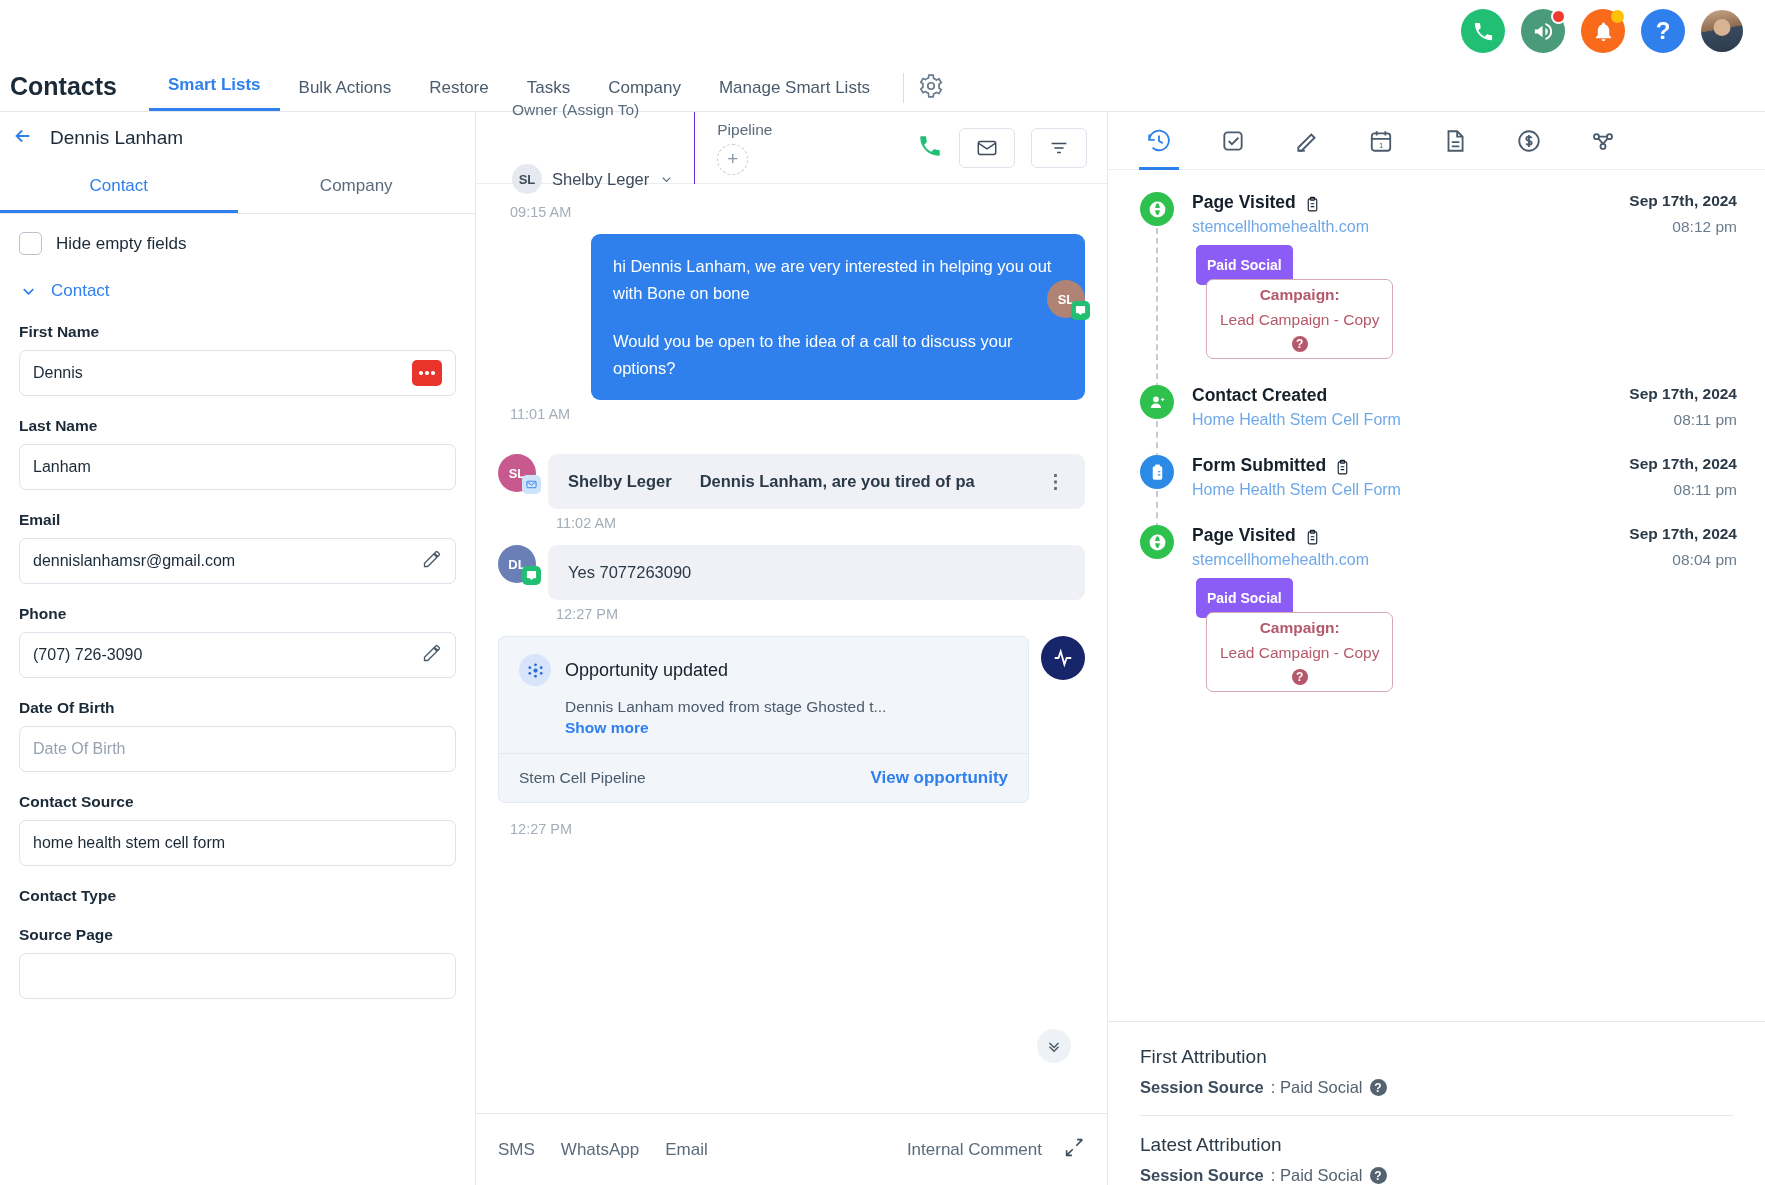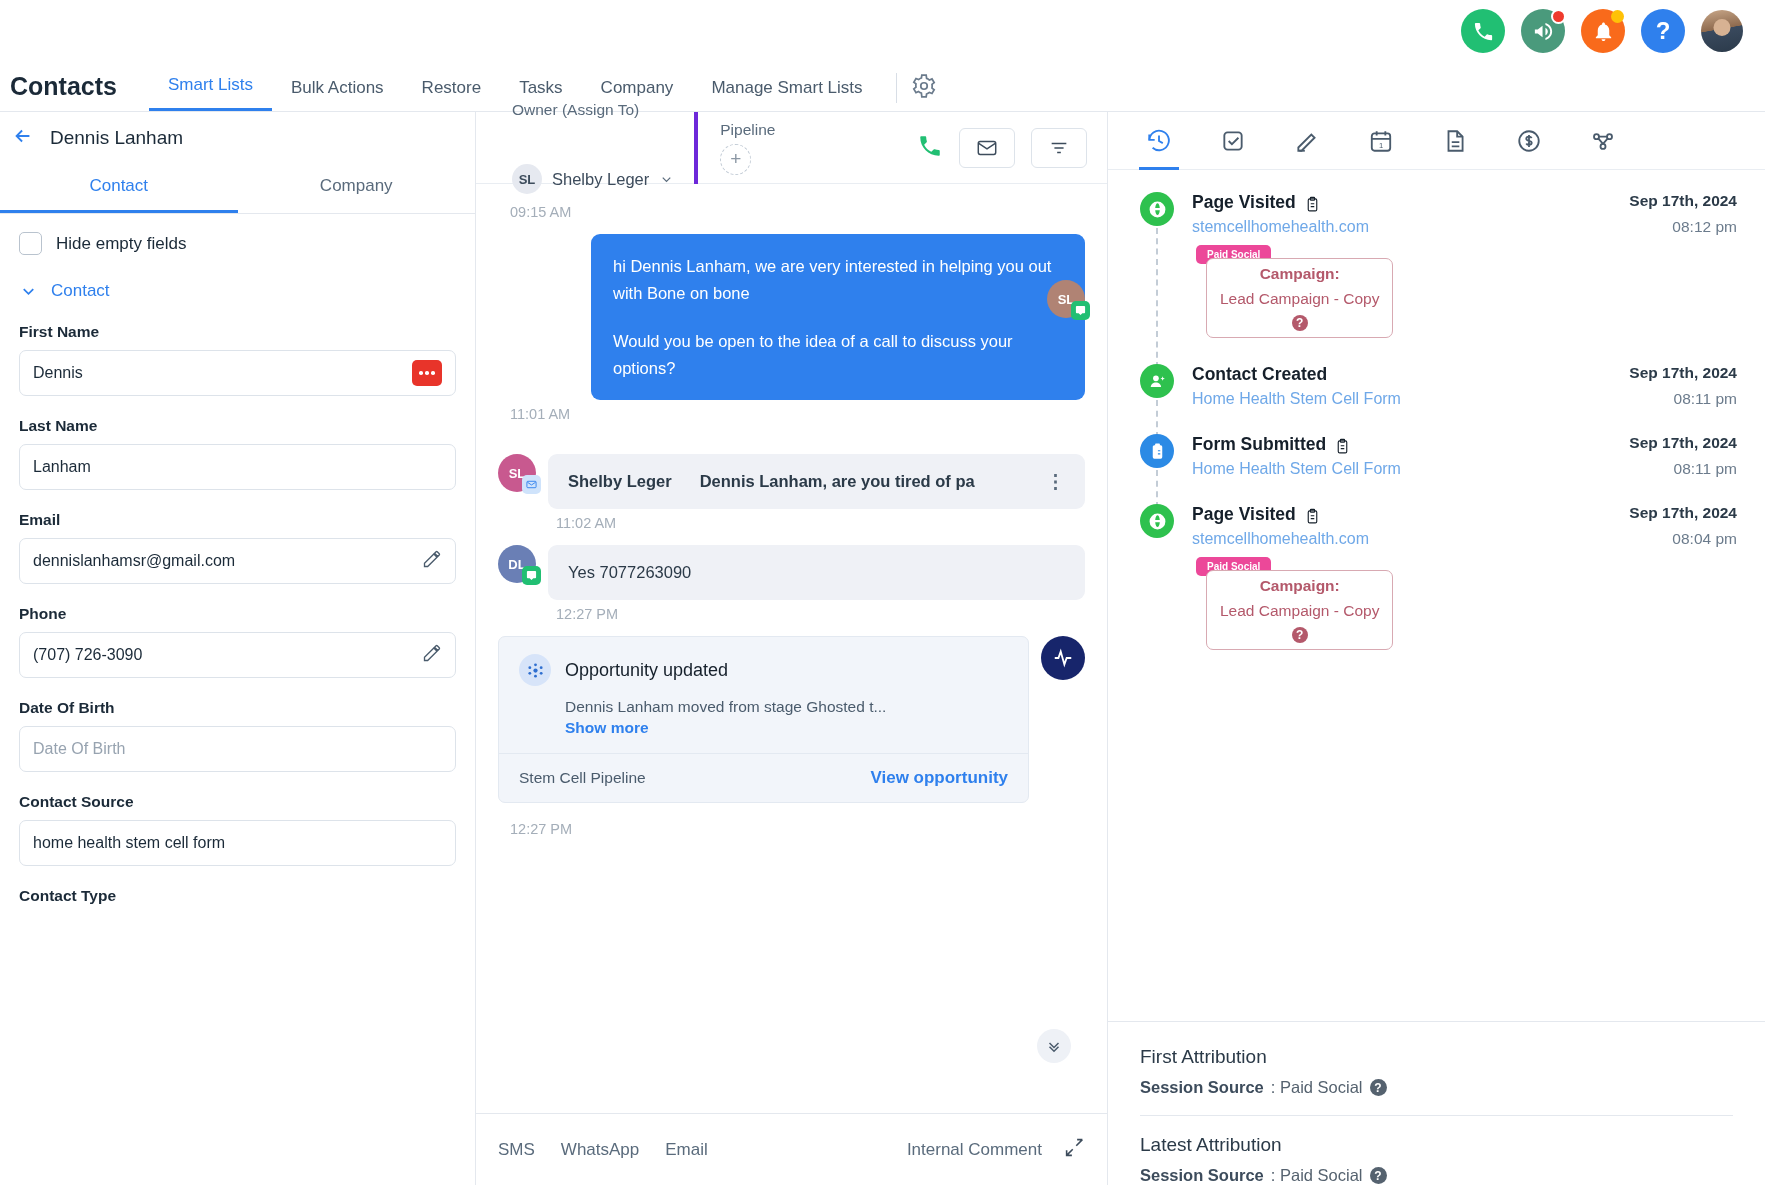--- a/index.html
+++ b/index.html
@@ -23,21 +23,21 @@
   .dot-red { position: absolute; top: 0px; right: -1px; width: 15px; height: 15px; border-radius: 50%; background: #ef3b2d; border: 2px solid #fff; }
   .dot-yel { position: absolute; top: 1px; right: 1px; width: 13px; height: 13px; border-radius: 50%; background: #ffc107; }
   .avatar { width: 42px; height: 42px; border-radius: 50%; overflow: hidden; background: linear-gradient(170deg,#c9a88a 0%,#8e6a4e 45%,#3a4a5e 46%,#2b3a4a 100%); position: relative; }
   .avatar::after { content:""; position:absolute; left:50%; top:22%; transform:translateX(-50%); width:17px; height:17px; border-radius:50%; background:#d7b293; }
 
   
   .nav { height: 50px; display: flex; align-items: flex-end; padding: 0 0 0 10px; border-bottom: 1px solid #e4e8ee; background:#fff; }
   .nav-title { font-size: 25px; font-weight: 600; color: #1b2a38; padding-bottom: 10px; margin-right: 32px; }
   .nav-items { display: flex; align-items: flex-end; gap: 0px; }
   .nav-item { font-size: 17px; color: #4a5b6c; padding: 0 19px 13px 19px; cursor: pointer; white-space: nowrap; }
-  .nav-item.active { color: #2f80ed; border-bottom: 3px solid #2f80ed; }
+  .nav-item.active { color: #2f80ed; border-bottom: 3px solid #2f80ed; font-weight: bold; }
   .nav-sep { width: 1px; height: 30px; background: #d8dee6; margin: 0 14px 8px 14px; }
   .nav-gear { padding-bottom: 8px; cursor:pointer; }
   .nav-gear svg { width: 26px; height: 26px; fill: none; stroke: #6b7b8c; stroke-width: 1.6; }
 
   
   .body { display: flex; height: 1073px; }
 
   
   .left { width: 476px; border-right: 1px solid #e4e8ee; background:#fff; display:flex; flex-direction:column; }
   .left-head { height: 52px; display: flex; align-items: center; padding-left: 12px; gap: 16px; }
@@ -61,21 +61,21 @@
   .field-val { flex:1; overflow:hidden; white-space:nowrap; text-overflow:ellipsis; }
   .pencil { cursor:pointer; }
   .pencil svg { width: 20px; height: 20px; stroke:#4a5b6c; fill:none; stroke-width:1.6; }
   .redbadge { width: 30px; height: 26px; border-radius: 5px; background: #e8342a; display:flex; align-items:center; justify-content:center; gap: 2.5px; }
   .redbadge i { width: 3.5px; height: 3.5px; border-radius:50%; background:#fff; display:block; }
   .selarrow svg { width: 15px; height: 19px; fill:#1b2a38; }
 
   
   .mid { width: 632px; border-right: 1px solid #e4e8ee; display:flex; flex-direction:column; background:#fff; }
   .mid-head { height: 72px; display:flex; align-items:center; border-bottom:1px solid #e9edf2; padding-left: 0px; }
-  .owner-blk { padding: 0 20px 0 36px; border-right:4px solid #6d28d9; height:72px; display:flex; flex-direction:column; justify-content:center;gap:40px; }
+  .owner-blk { padding: 0 20px 0 36px; border-right:1px solid #6d28d9; height:72px; display:flex; flex-direction:column; justify-content:center;gap:40px; }
   .owner-lbl { font-size: 15.5px; color:#5a6b7c; margin-bottom:5px; }
   .owner-row { display:flex; align-items:center; gap: 10px; cursor:pointer; }
   .owner-av { width: 30px; height: 30px; border-radius:50%; background:#e6e9f0; color:#3d4c5c; font-size: 13px; font-weight:600; display:flex; align-items:center; justify-content:center; }
   .owner-nm { font-size: 16.5px; color:#3d4c5c; }
   .owner-row svg { width: 15px; height: 15px; stroke:#5a6b7c; fill:none; stroke-width:2; }
   .follow-blk { padding: 0 22px; height:72px; display:flex; flex-direction:column; justify-content:center; }
   .follow-lbl { font-size: 15.5px; color:#5a6b7c; margin-bottom:5px; }
   .plus-circ { width: 31px; height:31px; border-radius:50%; border:1.5px dashed #c3ccd6; display:flex; align-items:center; justify-content:center; color:#8b97a4; font-size:19px; cursor:pointer; }
   .mid-actions { margin-left:auto; display:flex; align-items:center; gap: 16px; padding-right: 20px; }
   .act-phone svg { width: 26px; height:26px; fill:#21bf73; }
@@ -143,21 +143,21 @@
   .tl-blue  { background:#2b8ae5; }
   .tl-line { position:absolute; left: 16px; top: 36px; bottom: -4px; border-left: 2px dashed #c3ccd6; }
   .tl-body { flex:1; min-width:0; }
   .tl-row { display:flex; align-items:flex-start; }
   .tl-title { font-size: 17.5px; font-weight:bold; color:#16202b; display:flex; align-items:flex-end; gap: 8px; }
   .tl-title svg { width: 17px; height:17px; stroke:#16202b; fill:none; stroke-width:1.6; }
   .tl-date { margin-left:auto; font-size: 15.5px; font-weight:bold; color:#2b3a48; white-space:nowrap; padding-left:10px; }
   .tl-row2 { display:flex; align-items:flex-start; margin-top: 5px; }
   .tl-link { font-size: 16px; color:#6fa8e8; }
   .tl-time { margin-left:auto; font-size: 15.5px; color:#6b7b8c; white-space:nowrap; padding-left:10px; }
-  .tag-paid { display:inline-block; background:#ec4899; color:#fff; font-size: 10px; font-weight:bold; padding: 4px 11px; border-radius: 5px; margin-top: 9px; margin-left: 4px; }
+  .tag-paid { display:inline-block; background:#8b5cf6; color:#fff; font-size: 14px; font-weight:bold; padding: 12px 11px; border-radius: 5px; margin-top: 9px; margin-left: 4px; }
   .tag-camp { display:inline-flex; align-items:center; gap:7px; border:1px solid #d8a9b2; border-radius: 7px; padding: 6px 13px; font-size: 15.5px; color:#b4596b; margin-top: -6px; margin-left: 14px; background:#fff; position:relative;flex-direction:column; }
   .tag-camp b { font-weight:bold; }
   .qmark { width: 16px; height:16px; border-radius:50%; background:#b4596b; color:#fff; font-size:12px; font-weight:bold; display:inline-flex; align-items:center; justify-content:center; }
   .qmark-gray { width: 17px; height:17px; border-radius:50%; background:#55626f; color:#fff; font-size:12px; font-weight:bold; display:inline-flex; align-items:center; justify-content:center; }
   .attrib { border-top: 1px solid #e4e8ee; padding: 24px 32px 0 32px; }
   .att-title { font-size: 19px; color:#2b3a48; margin-bottom: 10px; }
   .att-row { font-size: 16.5px; color:#55626f; display:flex; align-items:center; gap: 7px; }
   .att-row b { color:#3d4c5c; }
   .att-div { height:1px; background:#e4e8ee; margin: 18px 0 18px 0; }
 </style>
@@ -286,20 +286,26 @@
           <div class="field-label">Contact Source</div>
           <div class="field-box">
             <span class="field-val">home health stem cell form</span>
           </div>
         </div>
 
         <div class="field">
           <div class="field-label">Contact Type</div>
         </div>
 
+        <div class="field">
+          <div class="field-label">Source Page</div>
+          <div class="field-box">
+            <span class="field-val"></span>
+          </div>
+        </div>
       </div>
     </div>
 
     <div class="mid">
       <div class="mid-head">
         <div class="owner-blk">
           <div class="owner-lbl">Owner (Assign To)</div>
           <div class="owner-row">
             <span class="owner-av">SL</span>
             <span class="owner-nm">Shelby Leger</span>

